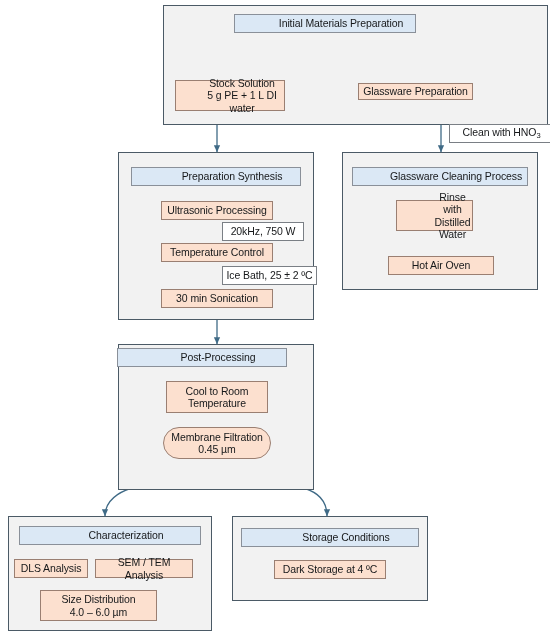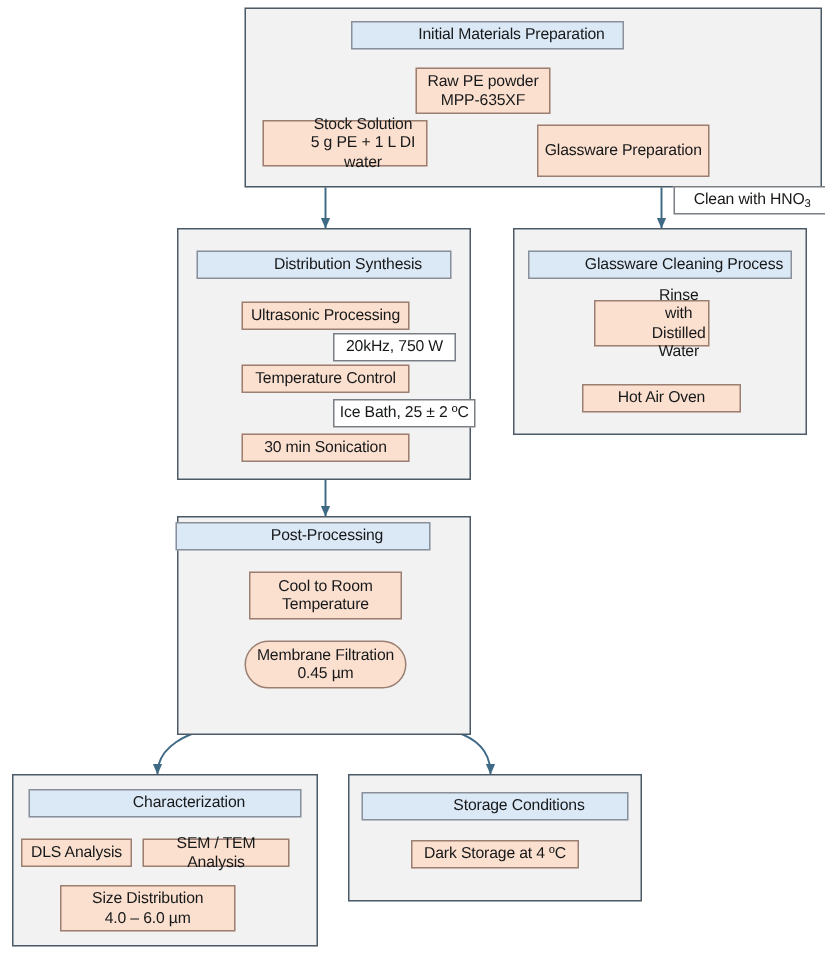--- a/index.html
+++ b/index.html
@@ -126,40 +126,36 @@
   <div class="group-box" style="left:118px; top:344px; width:196px; height:146px;"></div>
 
   <div class="group-box" style="left:8px; top:516px; width:204px; height:115px;"></div>
 
   <div class="group-box" style="left:232px; top:516px; width:196px; height:85px;"></div>
 
   <div class="node header" style="left:234px; top:14px; width:182px; height:19px;">
     <span class="txt">Initial Materials Preparation</span>
   </div>
 
-  <div class="node proc" style="left:277px; top:45px; width:90px; height:31px;">
-    <span class="txt">Raw PE powder
-MPP-635XF</span>
-  </div>
 
   <div class="node proc" style="left:175px; top:80px; width:110px; height:31px;padding-left:24px;">
     <span class="txt">Stock Solution
 5 g PE + 1 L DI water</span>
   </div>
 
-  <div class="node proc" style="left:358px; top:83px; width:115px; height:35px;text-align:center;">
+  <div class="node proc" style="left:358px; top:83px; width:115px; height:17px;text-align:center;">
     <span class="txt">Glassware Preparation</span>
   </div>
 
   <div class="node plainlabel" style="left:449px; top:124px; width:105px; height:19px; justify-content:center;">
     <span class="txt"><span>Clean with HNO</span><sub>3</sub></span>
   </div>
 
   <div class="node header" style="left:131px; top:167px; width:170px; height:19px;">
-    <span class="txt">Distribution Synthesis</span>
+    <span class="txt">Preparation Synthesis</span>
   </div>
 
   <div class="node proc" style="left:161px; top:201px; width:112px; height:19px;">
     <span class="txt">Ultrasonic Processing</span>
   </div>
 
   <div class="node plainlabel" style="left:222px; top:222px; width:82px; height:19px;">
     <span class="txt">20kHz, 750 W</span>
   </div>
 

